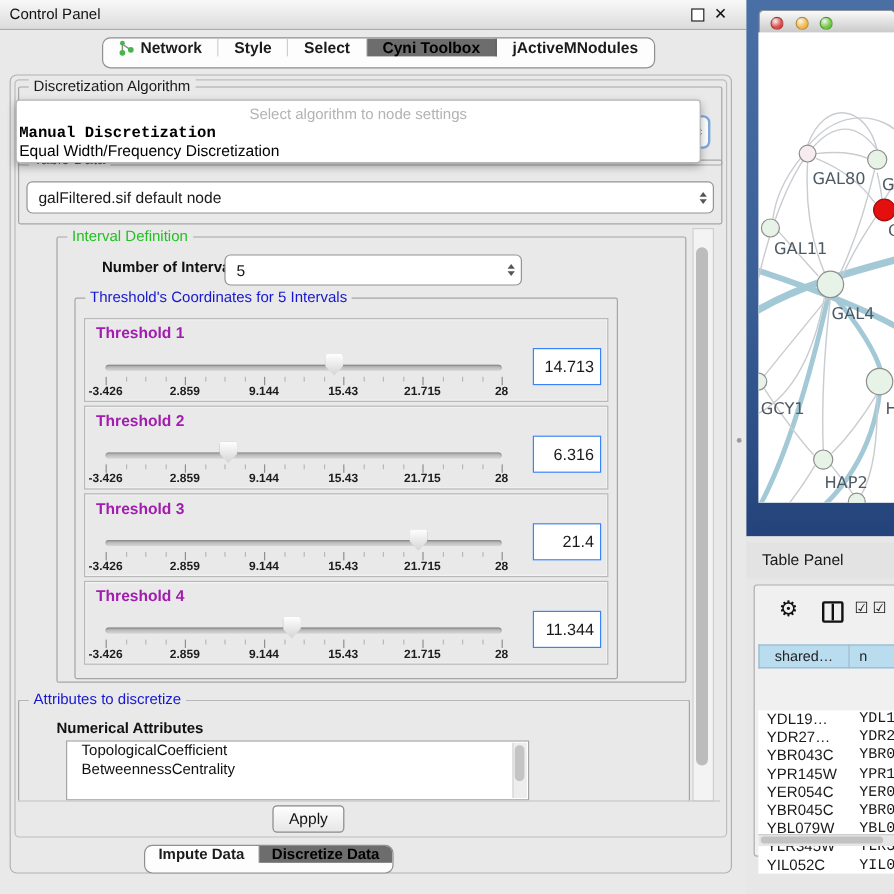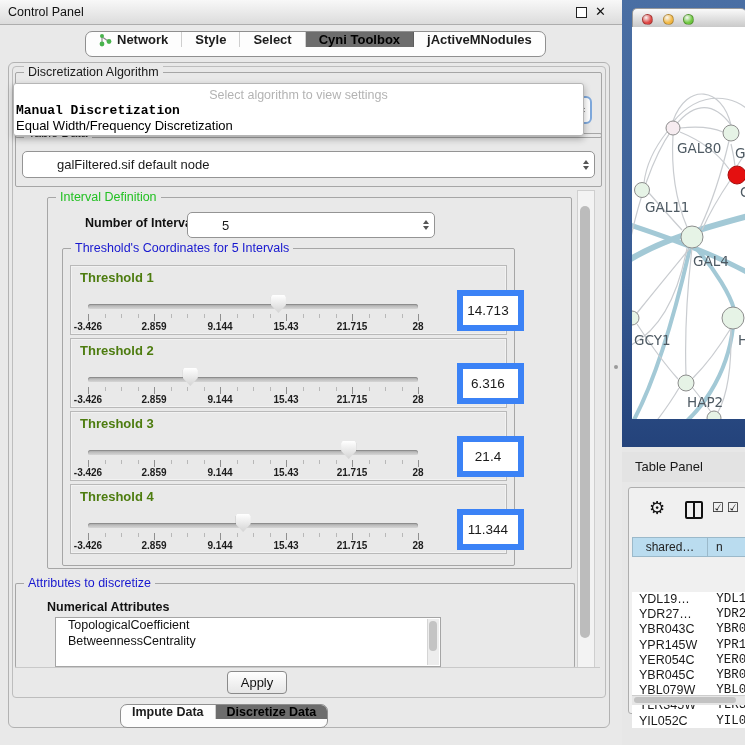--- a/index.html
+++ b/index.html
@@ -32,52 +32,52 @@
   .legend.green{color:#22c022;}
   .legend.blue{color:#1717cf;}
   .algo-group{left:15px;top:72px;width:585px;height:64px;}
   .td-group{left:15px;top:133px;width:585px;height:52px;}
   .int-group{left:47px;top:197px;width:523px;height:370px;}
   .thr-group{left:62px;top:248px;width:451px;height:316px;}
   .attr-group{left:15px;top:583px;width:558px;height:84px;border-bottom:none;}
   
   .combo{background:#fff;border:1px solid #949494;border-radius:5px;font-size:13px;
     display:flex;align-items:center;box-shadow:inset 0 1px 0 #fff;}
-  .combo .val{flex:1;padding-left:9px;white-space:nowrap;overflow:hidden;margin-left:25px;}
+  .combo .val{flex:1;padding-left:9px;white-space:nowrap;overflow:hidden;}
   .stepper{width:16px;display:flex;flex-direction:column;align-items:center;justify-content:center;gap:2px;}
   .stepper i{width:0;height:0;border-left:3.5px solid transparent;border-right:3.5px solid transparent;}
   .stepper .up{border-bottom:4px solid #555;}
   .stepper .dn{border-top:4px solid #555;}
   .algo-combo{left:22px;top:96px;width:566px;height:24px;border:2px solid #7fa9dc;border-radius:6px;z-index:1;}
   .td-combo{left:22px;top:151px;width:571px;height:25px;}
   .noi-combo{left:187px;top:212px;width:246px;height:24px;}
   
   .popup{left:13px;top:83px;width:569px;height:51px;background:#fff;border:1px solid #b6b6b6;
     border-radius:3px;box-shadow:0 3px 7px rgba(0,0,0,.3);z-index:5;}
   .popup .ph{position:absolute;top:4px;left:0;width:100%;text-align:center;color:#b3b3b3;font-size:12.5px;}
   .popup .opt1{position:absolute;top:19px;left:2px;font-size:13px;font-weight:bold;color:#000;font-family:Liberation Mono, monospace;}
   .popup .opt2{position:absolute;top:34px;left:2px;font-size:13px;color:#000;}
   
   .blabel{font-size:12.5px;font-weight:bold;color:#111;}
   
   .thr-panel{position:absolute;left:70px;width:435px;height:68px;background:#e9e9e9;
     border:1px solid #b9b9b9;box-shadow:inset 0 0 0 1px #f2f2f2;}
-  .thr-title{position:absolute;left:9px;top:4px;font-size:13px;font-weight:bold;color:#4d7c0f;}
+  .thr-title{position:absolute;left:9px;top:4px;font-size:13px;font-weight:bold;color:#a21caf;}
   .track{position:absolute;left:17px;top:38px;width:330px;height:5px;border-radius:3px;
     background:linear-gradient(#a9a9a9,#d6d6d6);box-shadow:inset 0 1px 1px #8a8a8a;}
   .thumb{position:absolute;top:29px;width:15px;height:18px;
     background:linear-gradient(#ffffff,#d4d4d4);
     clip-path:polygon(10% 0,90% 0,100% 14%,100% 55%,50% 100%,0 55%,0 14%);
     filter:drop-shadow(0 0 1px #6f6f6f);z-index:2;}
   .tick{position:absolute;top:48px;width:1px;background:#8f8f8f;}
   .tick.minor{height:4px;opacity:.55;}
   .tick.major{height:7px;}
   .tlabel{position:absolute;top:55px;font-size:10px;font-weight:bold;color:#1d1d1d;transform:translateX(-50%);white-space:nowrap;}
-  .vbox{position:absolute;left:386px;top:24px;width:50px;height:29px;background:#fff;border:6px solid #3b82f6;
-    font-size:13.5px;text-align:center;line-height:29px;padding-right:5px;}
+  .vbox{position:absolute;left:373px;top:24px;width:50px;height:29px;background:#fff;border:1px solid #3b82f6;
+    font-size:13.5px;text-align:right;line-height:29px;padding-right:5px;}
   
   .attr-sub{left:47px;top:600px;}
   .listbox{left:55px;top:617px;width:384px;height:48px;background:#fff;border:1px solid #a5a5a5;overflow:hidden;}
   .listbox .li{font-size:12.5px;line-height:15.5px;padding-left:12px;color:#111;white-space:nowrap;}
   .list-sb{position:absolute;right:1px;top:1px;width:11px;height:46px;background:#ededed;border-left:1px solid #d5d5d5;}
   .list-sb .th{position:absolute;left:1px;top:2px;width:8px;height:30px;border-radius:4px;background:#c4c4c4;}
   
   .main-sb{left:577px;top:190px;width:16px;height:476px;background:#f3f3f3;border:1px solid #cfcfcf;}
   .main-sb .th{position:absolute;left:2px;top:15px;width:10px;height:432px;border-radius:5px;background:#bcbcbc;}
   
@@ -152,21 +152,21 @@
 </div>
 <div class="abs combo algo-combo">
   <span class="val"></span>
   <span class="stepper">
       <i class="up"></i>
       <i class="dn"></i>
     </span>
 </div>
 
 <div class="abs popup">
-  <div class="ph">Select algorithm to view settings</div>
+  <div class="ph">Select algorithm to node settings</div>
   <div class="opt1">Manual Discretization</div>
   <div class="opt2">Equal Width/Frequency Discretization</div>
 </div>
 
 <div class="abs group td-group">
   <span class="legend black">Table Data</span>
 </div>
 <div class="abs combo td-combo">
   <span class="val">galFiltered.sif default node</span>
   <span class="stepper">

